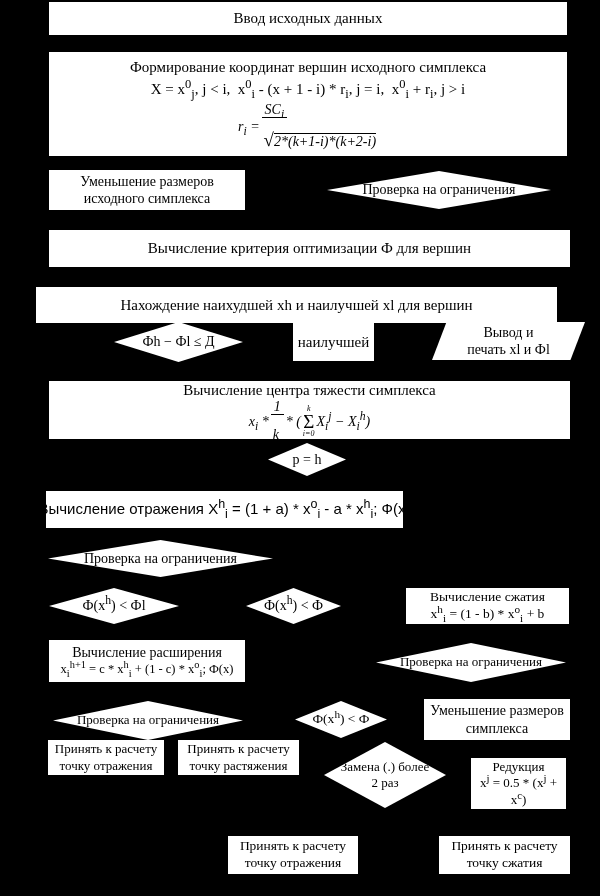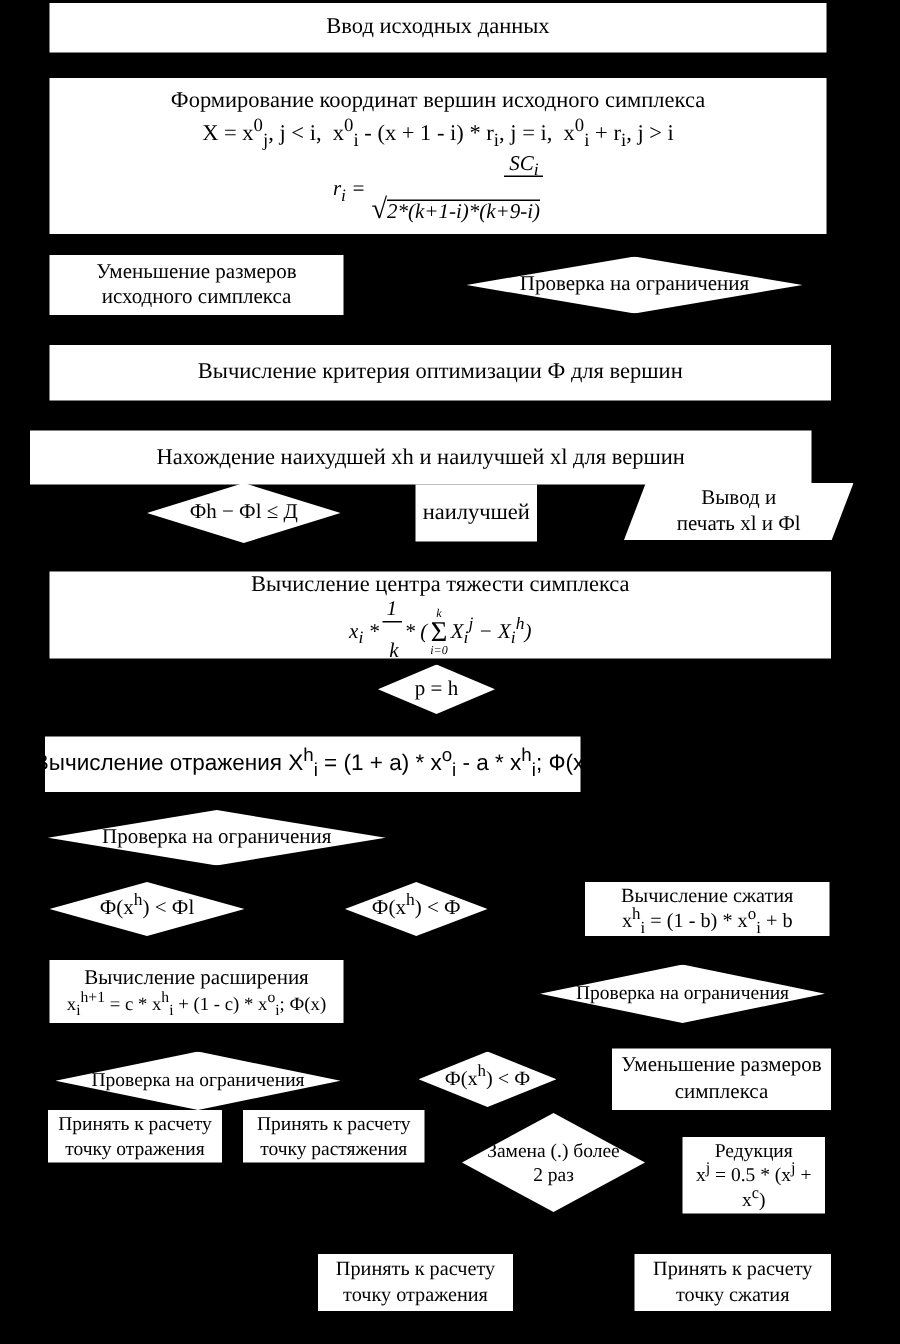--- a/index.html
+++ b/index.html
@@ -3,28 +3,28 @@
 <meta charset="utf-8">
 <style>
   html,body{margin:0;padding:0;background:#000;}
   .canvas{
     position:relative;width:600px;height:896px;background:#000;overflow:hidden;
     font-family:"Liberation Serif","DejaVu Serif",serif;color:#000;
   }
   .node{
     position:absolute;background:#fff;
     display:flex;flex-direction:column;align-items:center;justify-content:center;
-    text-align:center;line-height:1.25;
+    text-align:center;line-height:1.25;margin-left:16px;
   }
   .diamond{clip-path:polygon(50% 0,100% 50%,50% 100%,0 50%);}
   .para{clip-path:polygon(9.5% 0,100% 0,90.5% 100%,0 100%);}
   .sans{font-family:"Liberation Sans","DejaVu Sans",sans-serif;}
   .italic{}
   .formula{font-style:italic;display:flex;align-items:center;justify-content:center;gap:2px;}
-  .frac{display:inline-flex;flex-direction:column;align-items:flex-end;vertical-align:middle;line-height:1.05;gap:13px;}
+  .frac{display:inline-flex;flex-direction:column;align-items:flex-start;vertical-align:middle;line-height:1.05;gap:13px;}
   .frac .num{display:block;border-bottom:1px solid #000;padding:0 3px;}
   .frac .den{display:block;padding:0 2px;white-space:nowrap;}
   .sqrt-sym{font-size:1.35em;line-height:1;}
   .radicand{border-top:1px solid #000;white-space:nowrap;}
   .sum{display:inline-flex;flex-direction:column;align-items:center;line-height:1;vertical-align:middle;}
   .sum .lim{font-size:8px;line-height:1;}
   .sum .sigma{font-size:19px;line-height:0.9;font-style:normal;}
   sup,sub{line-height:0;}
   .nowrap{white-space:nowrap;}
 </style>
@@ -37,21 +37,21 @@
     <span>Ввод исходных данных</span>
   </div>
 
   <div class="node" style="left:33px;top:52px;width:518px;height:100px;font-size:15px;justify-content:space-evenly;padding:2px 0;">
     <span>Формирование координат вершин исходного симплекса</span>
     <span class="nowrap">X = x<sup>0</sup><sub>j</sub>, j &lt; i,&nbsp; x<sup>0</sup><sub>i</sub> - (x + 1 - i) * r<sub>i</sub>, j = i,&nbsp; x<sup>0</sup><sub>i</sub> + r<sub>i</sub>, j &gt; i</span>
     <span class="formula" style="font-size:14px;">
       <span>r<sub>i</sub> =</span>
       <span class="frac">
         <span class="num">SC<sub>i</sub></span>
-        <span class="den"><span class="sqrt-sym">√</span><span class="radicand">2*(k+1-i)*(k+9-i)</span></span>
+        <span class="den"><span class="sqrt-sym">√</span><span class="radicand">2*(k+1-i)*(k+2-i)</span></span>
       </span>
     </span>
   </div>
 
   <div class="node" style="left:33px;top:170px;width:196px;height:40px;font-size:14px;">
     <span>Уменьшение размеров</span>
     <span>исходного симплекса</span>
   </div>
 
   <div class="node diamond" style="left:311px;top:171px;width:224px;height:38px;font-size:14px;">

